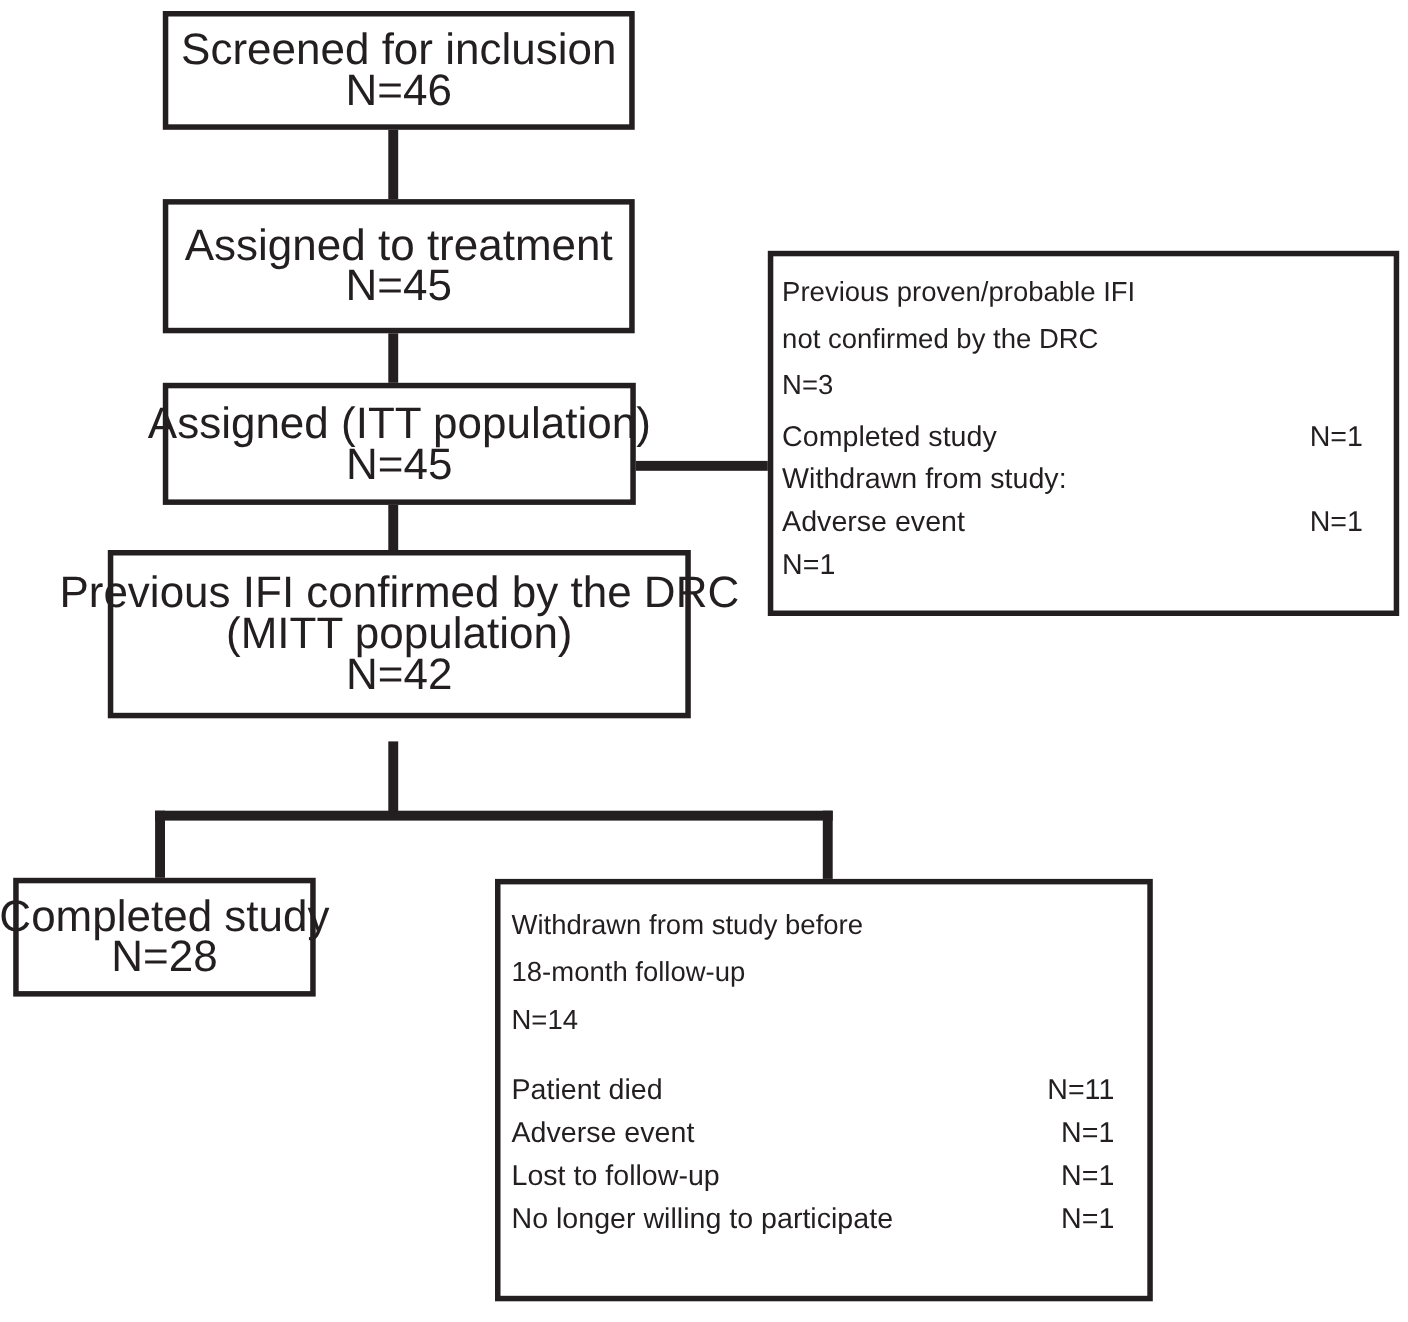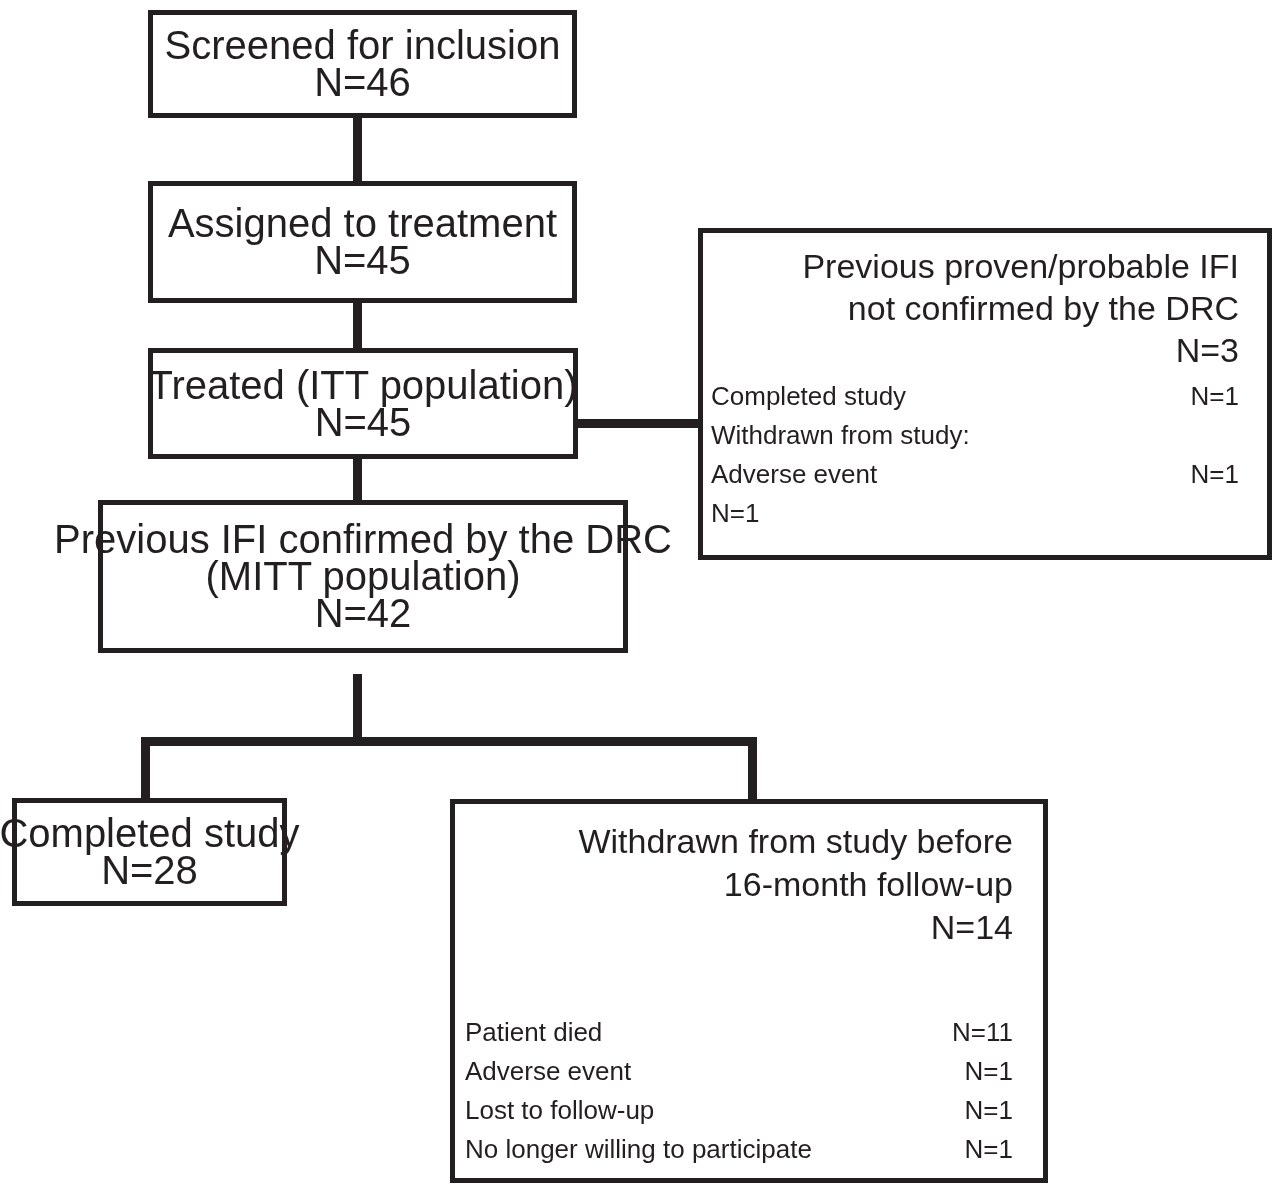--- a/index.html
+++ b/index.html
@@ -28,22 +28,22 @@
     justify-content: center;
     align-items: center;
     text-align: center;
   }
   .center-box .line {
     font-size: 40px;
     line-height: 37px;
     white-space: nowrap;
   }
   .detail-box .header {
-    text-align: right;
-    font-size: 34px;
+    text-align: left;
+    font-size: 25px;
     line-height: 42px;
   }
   .detail-box .rows {
     display: flex;
     flex-direction: column;
   }
   .detail-box .row {
     display: flex;
     justify-content: space-between;
     align-items: baseline;
@@ -58,21 +58,21 @@
   }
   
   #box-screened   { left: 148px; top: 10px;  width: 429px; height: 108px; }
   #box-assigned   { left: 148px; top: 181px; width: 429px; height: 122px; }
   #box-treated    { left: 148px; top: 348px; width: 430px; height: 111px; }
   #box-notconf    { left: 698px; top: 228px; width: 574px; height: 332px; padding: 12px 28px 0 8px; }
   #box-notconf .header { margin-bottom: 6px; }
   #box-mitt       { left: 98px;  top: 500px; width: 530px; height: 153px; }
   #box-completed  { left: 12px;  top: 798px; width: 275px; height: 108px; }
   #box-withdrawn  { left: 450px; top: 799px; width: 598px; height: 384px; padding: 16px 30px 0 10px; }
-  #box-withdrawn .header { line-height: 43px; margin-bottom: 64px; }
+  #box-withdrawn .header { line-height: 43px; margin-bottom: 22px; }
   
   #conn-screened-assigned { left: 353px; top: 114px; width: 9px; height: 71px; }
   #conn-assigned-treated  { left: 353px; top: 286px; width: 9px; height: 66px; }
   #conn-treated-notconf   { left: 574px; top: 419px; width: 128px; height: 9px; }
   #conn-treated-mitt      { left: 353px; top: 455px; width: 9px; height: 74px; }
   #conn-mitt-branch       { left: 353px; top: 674px; width: 9px; height: 70px; }
   #conn-branch-horizontal { left: 141px; top: 737px; width: 616px; height: 9px; }
   #conn-branch-left       { left: 141px; top: 737px; width: 9px; height: 64px; }
   #conn-branch-right      { left: 748px; top: 737px; width: 9px; height: 65px; }
 </style>
@@ -94,21 +94,21 @@
     <div class="line">Screened for inclusion</div>
     <div class="line">N=46</div>
   </div>
 
   <div class="box center-box" id="box-assigned">
     <div class="line">Assigned to treatment</div>
     <div class="line">N=45</div>
   </div>
 
   <div class="box center-box" id="box-treated">
-    <div class="line">Treated (ITT population)</div>
+    <div class="line">Assigned (ITT population)</div>
     <div class="line">N=45</div>
   </div>
 
   <div class="box detail-box" id="box-notconf">
     <div class="header">
       <div>Previous proven/probable IFI</div>
       <div>not confirmed by the DRC</div>
       <div>N=3</div>
     </div>
     <div class="rows">
@@ -137,21 +137,21 @@
   </div>
 
   <div class="box center-box" id="box-completed">
     <div class="line">Completed study</div>
     <div class="line">N=28</div>
   </div>
 
   <div class="box detail-box" id="box-withdrawn">
     <div class="header">
       <div>Withdrawn from study before</div>
-      <div>16-month follow-up</div>
+      <div>18-month follow-up</div>
       <div>N=14</div>
     </div>
     <div class="rows">
       <div class="row">
         <span>Patient died</span>
         <span>N=11</span>
       </div>
       <div class="row">
         <span>Adverse event</span>
         <span>N=1</span>

